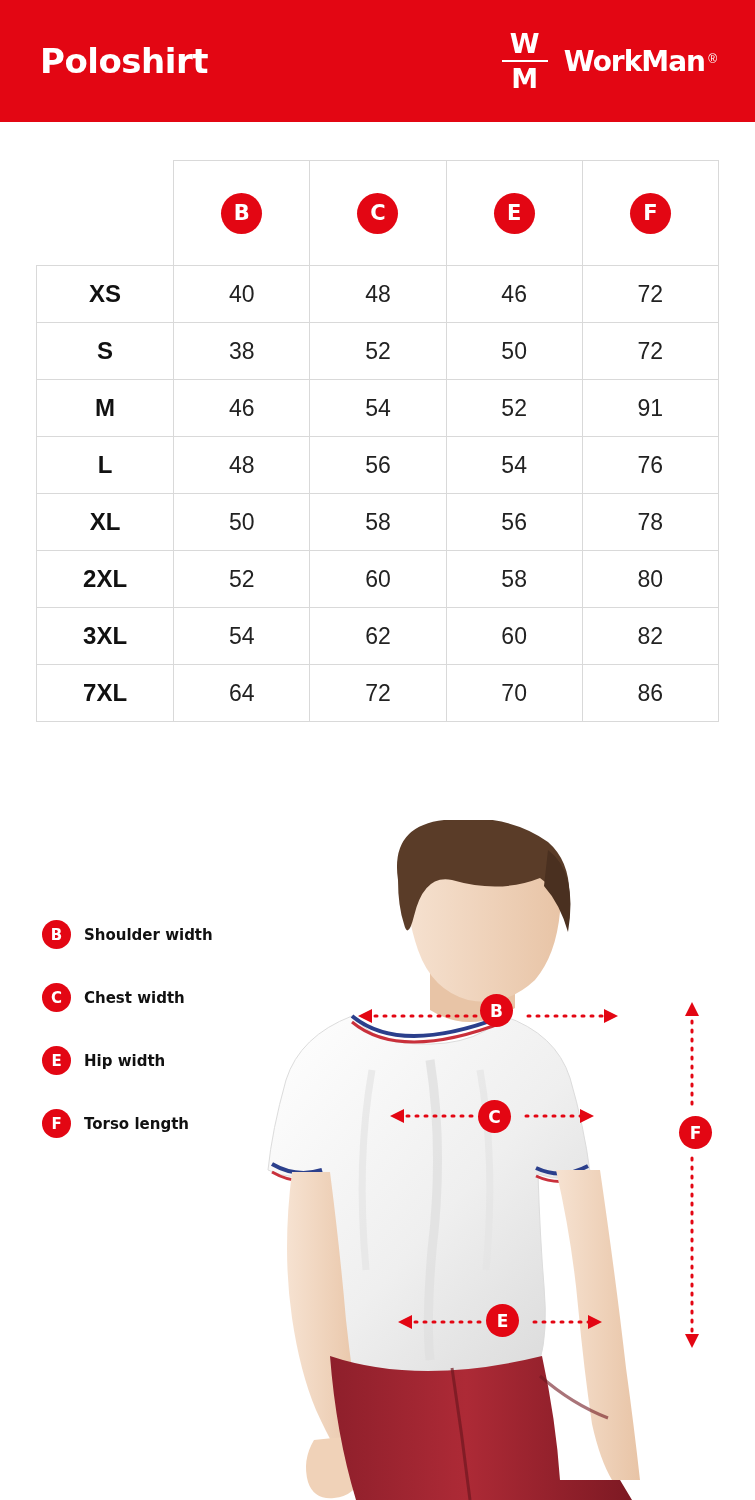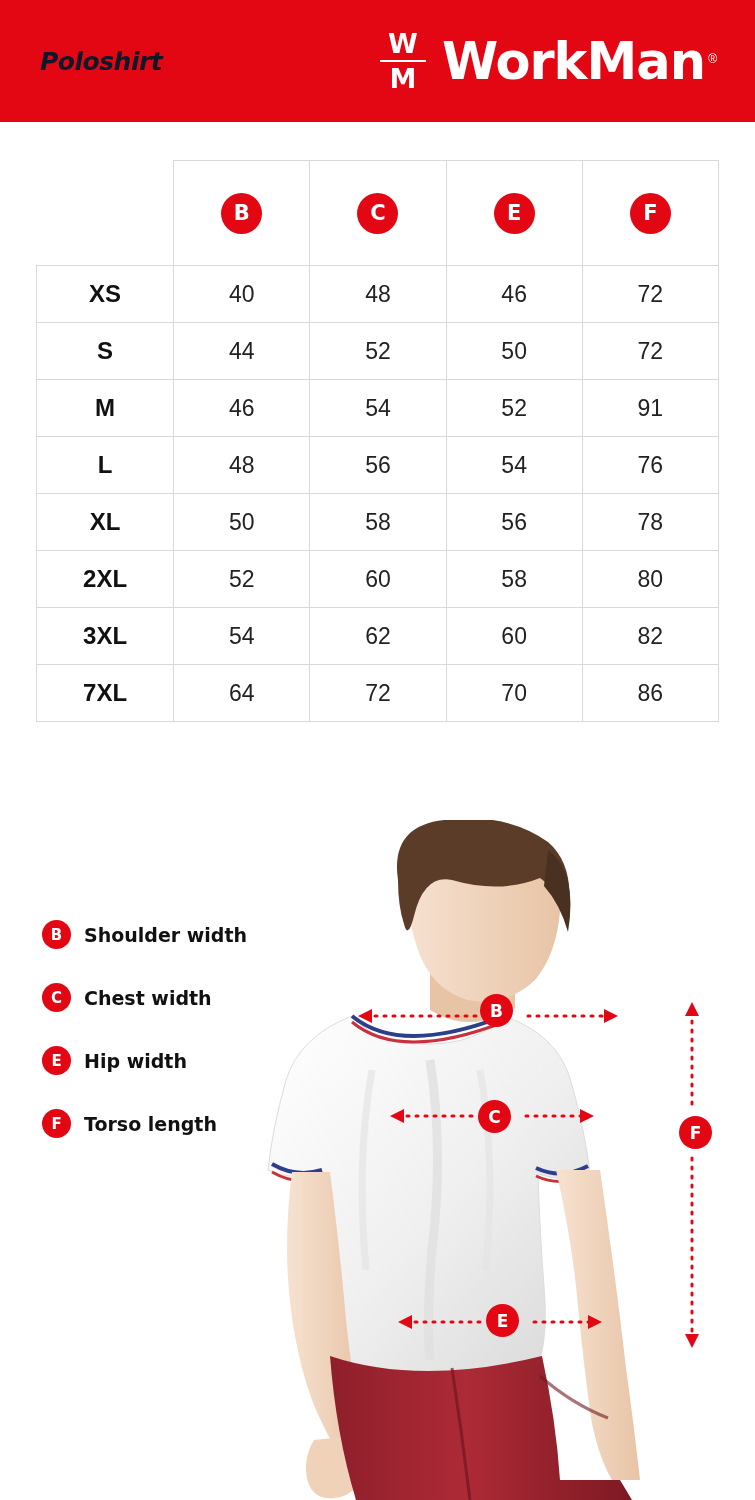--- a/index.html
+++ b/index.html
@@ -15,47 +15,46 @@
   .header {
     position: relative;
     height: 122px;
     background: #e30613;
     display: flex;
     align-items: center;
     justify-content: space-between;
     padding: 0 40px;
   }
   .product-title {
-    color: #0f172a;
-    font-size: 25px;
+    color: #ffffff;
+    font-size: 34px;
     font-weight: bold;
     letter-spacing: -0.5px;
     font-family: "DejaVu Sans", sans-serif;
-    font-style: italic;
   }
   .brand {
     display: flex;
     align-items: center;
     gap: 10px;
     position: relative;
     padding-right: 10px;
   }
   .brand-mark {
     width: 58px; height: 62px;
     display: flex; flex-direction: column;
     align-items: center; justify-content: center;
     color: #fff;
   }
   .brand-mark .w, .brand-mark .m {
     font-size: 27px; font-weight: bold; line-height: 1;
     font-family: "DejaVu Sans", sans-serif;
   }
   .brand-mark .rule { width: 46px; height: 3px; background: #fff; margin: 3px 0; }
   .brand-name {
-    color: #fff; font-size: 51px; font-weight: bold;
+    color: #fff; font-size: 28px; font-weight: bold;
     letter-spacing: -1px;
     font-family: "DejaVu Sans", sans-serif;
   }
   .reg {
     position: absolute; top: 22px; right: -2px;
     color: #fff; font-size: 12px;
   }
 
   
   .table-wrap { padding: 38px 36px 0 36px; }
@@ -102,21 +101,21 @@
   .legend-row { display: flex; align-items: center; gap: 13px; }
   .legend-badge {
     width: 29px; height: 29px; border-radius: 50%;
     background: #e30613; color: #fff;
     display: flex; align-items: center; justify-content: center;
     font-size: 15px; font-weight: bold;
     font-family: "DejaVu Sans", sans-serif;
     flex: 0 0 auto;
   }
   .legend-label {
-    font-size: 19px; font-weight: bold; color: #111;
+    font-size: 15px; font-weight: bold; color: #111;
     font-family: "DejaVu Sans", sans-serif;
   }
 
   
   .figure {
     position: absolute;
     left: 0; top: 820px;
     width: 755px; height: 680px;
     overflow: hidden;
   }
@@ -175,21 +174,21 @@
       <tbody>
         <tr>
           <td class="size">XS</td>
           <td>40</td>
           <td>48</td>
           <td>46</td>
           <td>72</td>
         </tr>
         <tr>
           <td class="size">S</td>
-          <td>44</td>
+          <td>38</td>
           <td>52</td>
           <td>50</td>
           <td>72</td>
         </tr>
         <tr>
           <td class="size">M</td>
           <td>46</td>
           <td>54</td>
           <td>52</td>
           <td>91</td>

